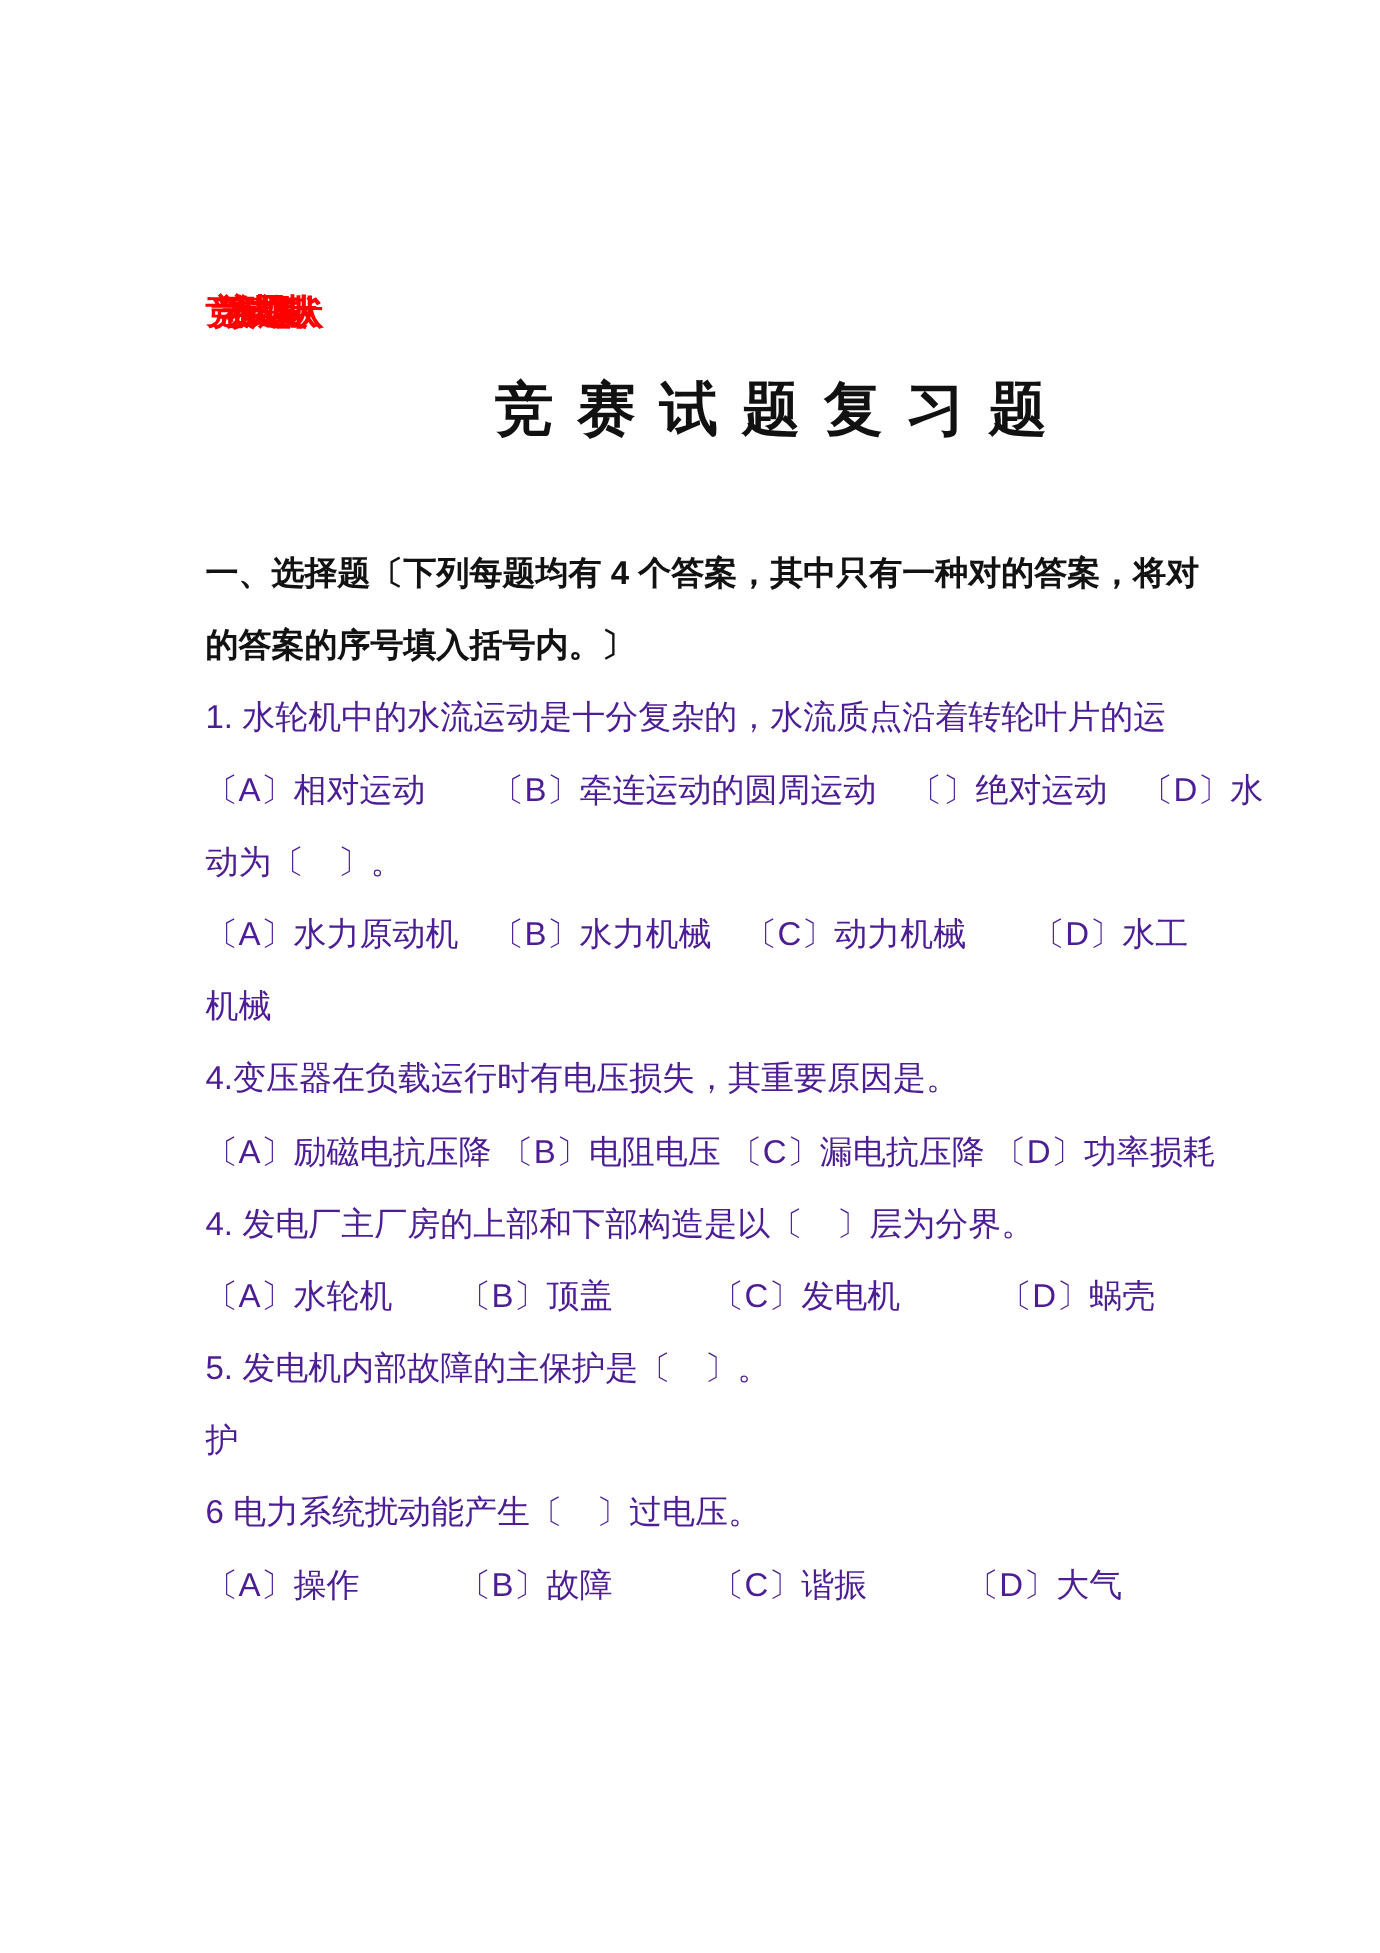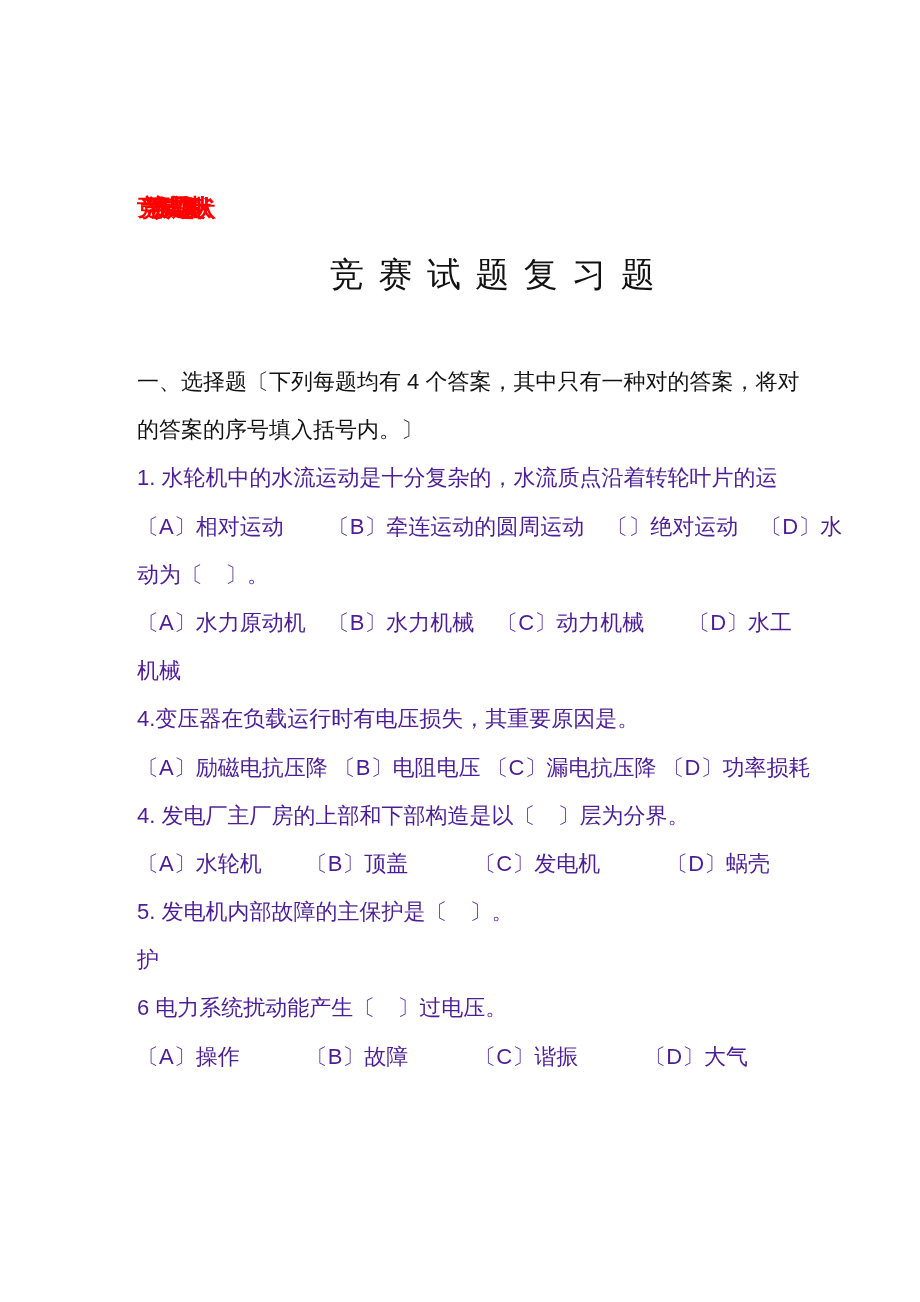--- a/index.html
+++ b/index.html
@@ -36,43 +36,43 @@
   }
   .stamp-layer.offset {
     left: 4px;
     top: 1px;
   }
   
   .doc-title {
     position: absolute;
     left: 330px;
     top: 257px;
-    font-size: 34px;
-    font-weight: normal;
+    font-size: 39px;
+    font-weight: bold;
     color: #111111;
     letter-spacing: 2.5px;
     white-space: pre;
     line-height: 34px;
   }
   
   .body-lines {
     position: absolute;
     left: 137px;
     top: 358px;
     width: 700px;
   }
   .line {
     height: 48.2px;
     line-height: 48.2px;
     font-size: 22px;
     color: #4c1d95;
     white-space: pre;
   }
   .line.bold {
-    font-weight: normal;
+    font-weight: bold;
     color: #121212;
   }
 </style>
 </head>
 <body>
 
 <div class="page">
 
   <div class="stamp">
     <span class="stamp-layer">竞赛试题复状</span>

